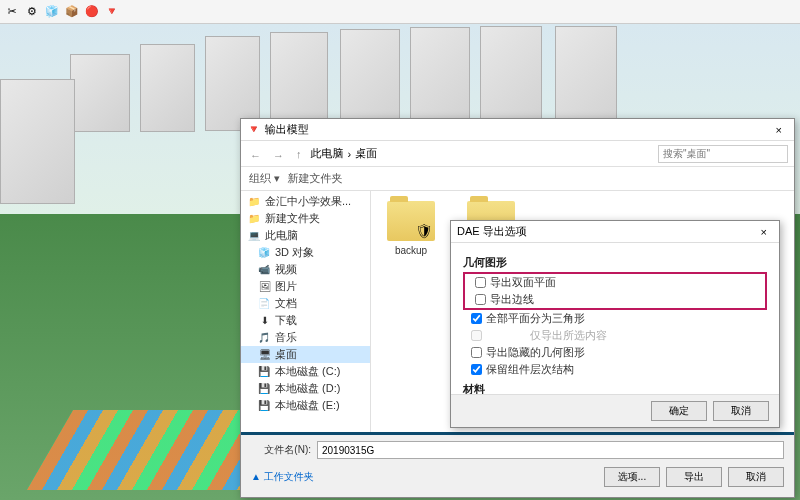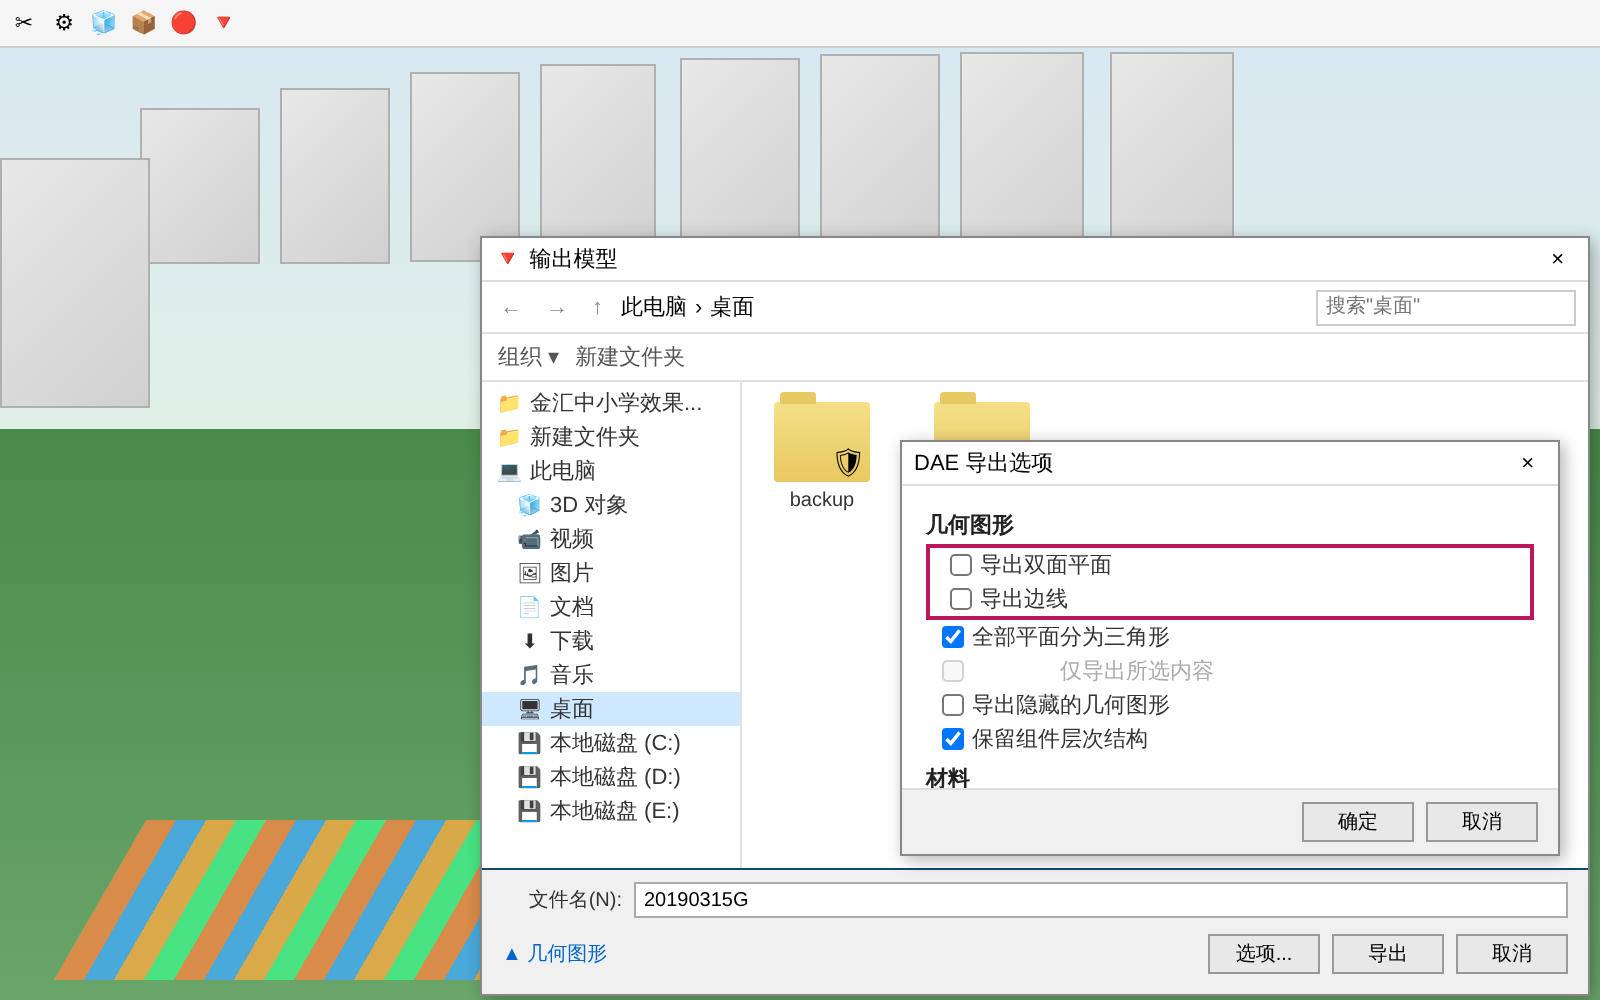--- a/index.html
+++ b/index.html
@@ -31,21 +31,21 @@
 .tree-item.l1 { padding-left: 8px; }
 .tree-item.l2 { padding-left: 18px; }
 .tree-item.sel { background: #cde8ff; }
 .tree-ico { width: 12px; height: 12px; display: inline-flex; align-items: center; justify-content: center; font-size: 10px; }
 .sd-files { flex: 1; padding: 10px; display: flex; gap: 20px; align-items: flex-start; }
 .file-item { width: 60px; text-align: center; cursor: pointer; }
 .folder-ico { width: 48px; height: 40px; margin: 0 auto 4px; background: linear-gradient(#f4e088, #e8c860); border-radius: 2px; position: relative; }
 .folder-ico::before { content: ""; position: absolute; top: -5px; left: 3px; width: 18px; height: 6px; background: #e8c860; border-radius: 2px 2px 0 0; }
 .folder-ico .overlay { position: absolute; right: 2px; bottom: 2px; font-size: 14px; }
 .file-item .name { font-size: 10px; color: #333; word-break: break-all; }
-.sd-bottom { border-top: 1px solid #0c4a6e; padding: 6px 10px; background: #f0f0f0; }
+.sd-bottom { border-top: 3px solid #0c4a6e; padding: 6px 10px; background: #f0f0f0; }
 .sd-row { display: flex; align-items: center; gap: 6px; margin-bottom: 4px; }
 .sd-row .lbl2 { width: 60px; text-align: right; color: #333; font-size: 10px; }
 .sd-row .inp { flex: 1; height: 18px; border: 1px solid #aaa; padding: 0 4px; font-size: 10px; background: #fff; }
 .sd-hide { display: flex; align-items: center; padding: 4px 0; }
 .sd-hide .link { color: #06c; cursor: pointer; font-size: 10px; }
 .sd-buttons { display: flex; gap: 6px; margin-left: auto; }
 .btn { min-width: 56px; height: 20px; border: 1px solid #999; background: #e8e8e8; cursor: pointer; font-size: 10px; padding: 0 10px; }
 
 .opts-dialog { top: 220px; left: 450px; width: 330px; height: 208px; z-index: 5; }
 .opts-body { padding: 8px 12px; flex: 1; overflow: auto; }
@@ -172,21 +172,21 @@
           <div class="name">工作文件夹</div>
         </div>
       </div>
   </div>
   <div class="sd-bottom">
     <div class="sd-row">
       <span class="lbl2">文件名(N):</span>
       <input class="inp" value="20190315G" style="">
     </div>
     <div class="sd-hide">
-      <span class="link">▲ 几何图形</span>
+      <span class="link">▲ 工作文件夹</span>
       <div class="sd-buttons">
         <button class="btn">选项...</button>
         <button class="btn">导出</button>
         <button class="btn">取消</button>
       </div>
     </div>
   </div>
 </div>
 
 <div class="dialog opts-dialog">

